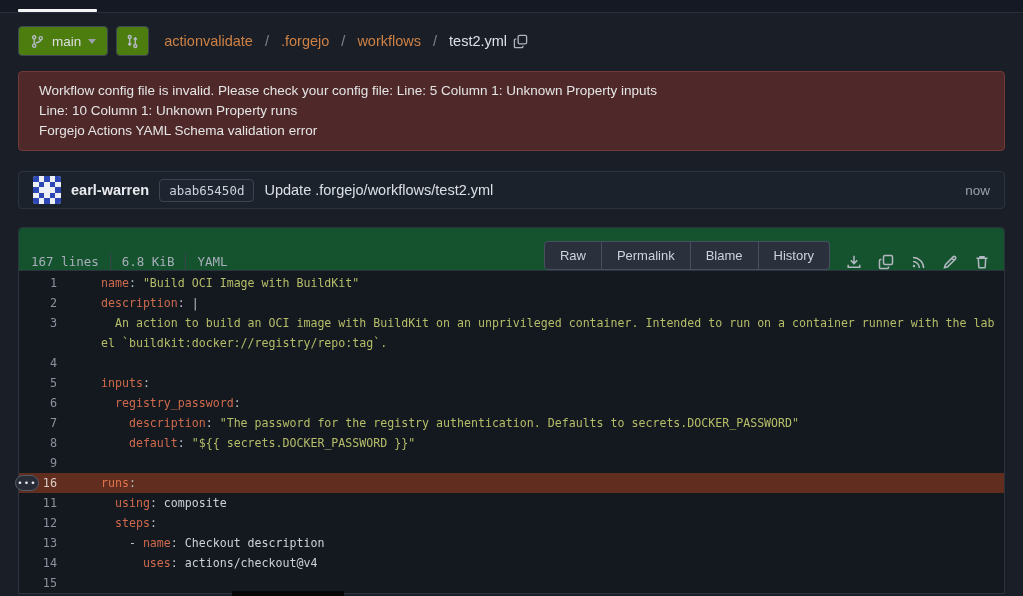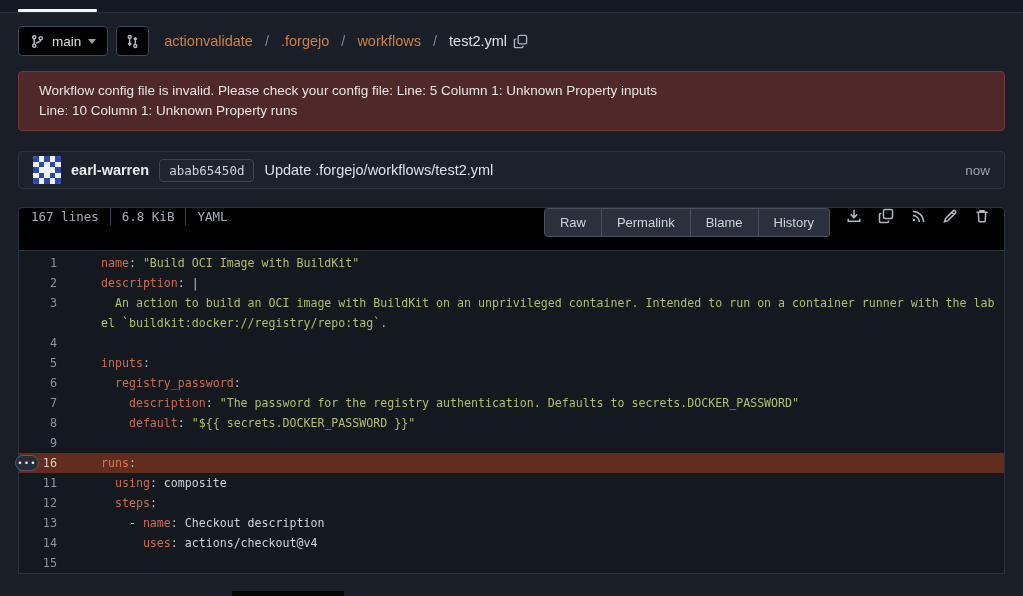--- a/index.html
+++ b/index.html
@@ -14,21 +14,21 @@
   .top-nav {
     height:13px; background:#141924; border-bottom:1px solid #2a303b; position:relative;
   }
   .tab-underline {
     position:absolute; left:18px; bottom:0; width:79px; height:3px; background:#f5f6f8; border-radius:1px;
   }
   .content { padding:0 18px; }
   
   .branch-row { margin-top:13px; height:30px; display:flex; align-items:center; }
   .btn {
-    background:#000000; border:1px solid #3e4554; border-radius:4px; color:#dcdfe4;
+    background:#4d7c0f; border:1px solid #3e4554; border-radius:4px; color:#dcdfe4;
     display:inline-flex; align-items:center; gap:7px; height:30px; padding:0 11px;
     font-size:13.5px; cursor:pointer;
   }
   .icon { display:inline-flex; align-items:center; justify-content:center; color:#b4bac4; }
   .caret { width:0; height:0; border-left:4px solid transparent; border-right:4px solid transparent; border-top:5px solid #9aa1ac; }
   .compare-btn { margin-left:8px; padding:0 8px; }
   .breadcrumb { margin-left:15px; font-size:14.5px; display:flex; align-items:center; gap:12px; }
   .crumb-link { color:#cf8043; cursor:pointer; }
   .crumb-sep { color:#7d848f; }
   .crumb-file { color:#dde1e7; }
@@ -48,22 +48,22 @@
   .sha-btn {
     margin-left:10px; font-family:"DejaVu Sans Mono", monospace; font-size:12.5px;
     background:#1f2530; border:1px solid #3c4452; border-radius:4px; color:#ccd2da;
     padding:3px 9px; cursor:pointer;
   }
   .commit-msg { margin-left:10px; font-size:14.5px; color:#dce0e6; cursor:pointer; }
   .commit-time { margin-left:auto; font-size:13.5px; color:#98a0ab; }
   
   .file-card { margin-top:18px; border:1px solid #2d333e; border-radius:4px 4px 0 0; }
   .file-header {
-    height:43px; background:#000000; border-bottom:1px solid #2d333e;
-    border-radius:4px 4px 0 0; display:flex; align-items:flex-start; padding:0 12px;
+    height:43px; background:#14532d; border-bottom:1px solid #2d333e;
+    border-radius:4px 4px 0 0; display:flex; align-items:flex-end; padding:0 12px;
   }
   .file-info { display:flex; align-items:center; font-family:"DejaVu Sans Mono", monospace; font-size:12.5px; color:#a8aeb9; }
   .info-sep { width:1px; height:17px; background:#3c434f; margin:0 11px; }
   .view-group { margin-left:auto; display:flex; }
   .view-group .vbtn {
     background:#2a303c; border:1px solid #485060; border-left-width:0; color:#ced3db;
     font-size:13px; padding:6px 15px; cursor:pointer; font-family:"Liberation Sans", sans-serif;
   }
   .view-group .vbtn:first-child { border-left-width:1px; border-radius:4px 0 0 4px; }
   .view-group .vbtn:last-child { border-radius:0 4px 4px 0; }
@@ -140,20 +140,21 @@
       <svg width="15" height="15" viewBox="0 0 16 16" fill="none" stroke="#aeb4be" stroke-width="1.4">
         <rect x="5.5" y="1.5" width="9" height="9" rx="1.5"></rect>
         <path d="M3.5 5.5h-1A1 1 0 0 0 1.5 6.5v7a1 1 0 0 0 1 1h7a1 1 0 0 0 1-1v-1"></path>
       </svg>
     </span>
   </div>
 
   <div class="error-banner">
     <div>Workflow config file is invalid. Please check your config file: Line: 5 Column 1: Unknown Property inputs</div>
     <div>Line: 10 Column 1: Unknown Property runs</div>
+    <div>Forgejo Actions YAML Schema validation error</div>
   </div>
 
   <div class="commit-box">
     <span class="avatar">
       <svg width="28" height="28" viewBox="0 0 5 5" shape-rendering="crispEdges">
         <rect width="5" height="5" fill="#edf0f5"></rect>
         <g fill="#2d47b4">
           <rect x="0" y="0" width="1" height="1"></rect>
             <rect x="2" y="0" width="1" height="1"></rect>
             <rect x="4" y="0" width="1" height="1"></rect>

